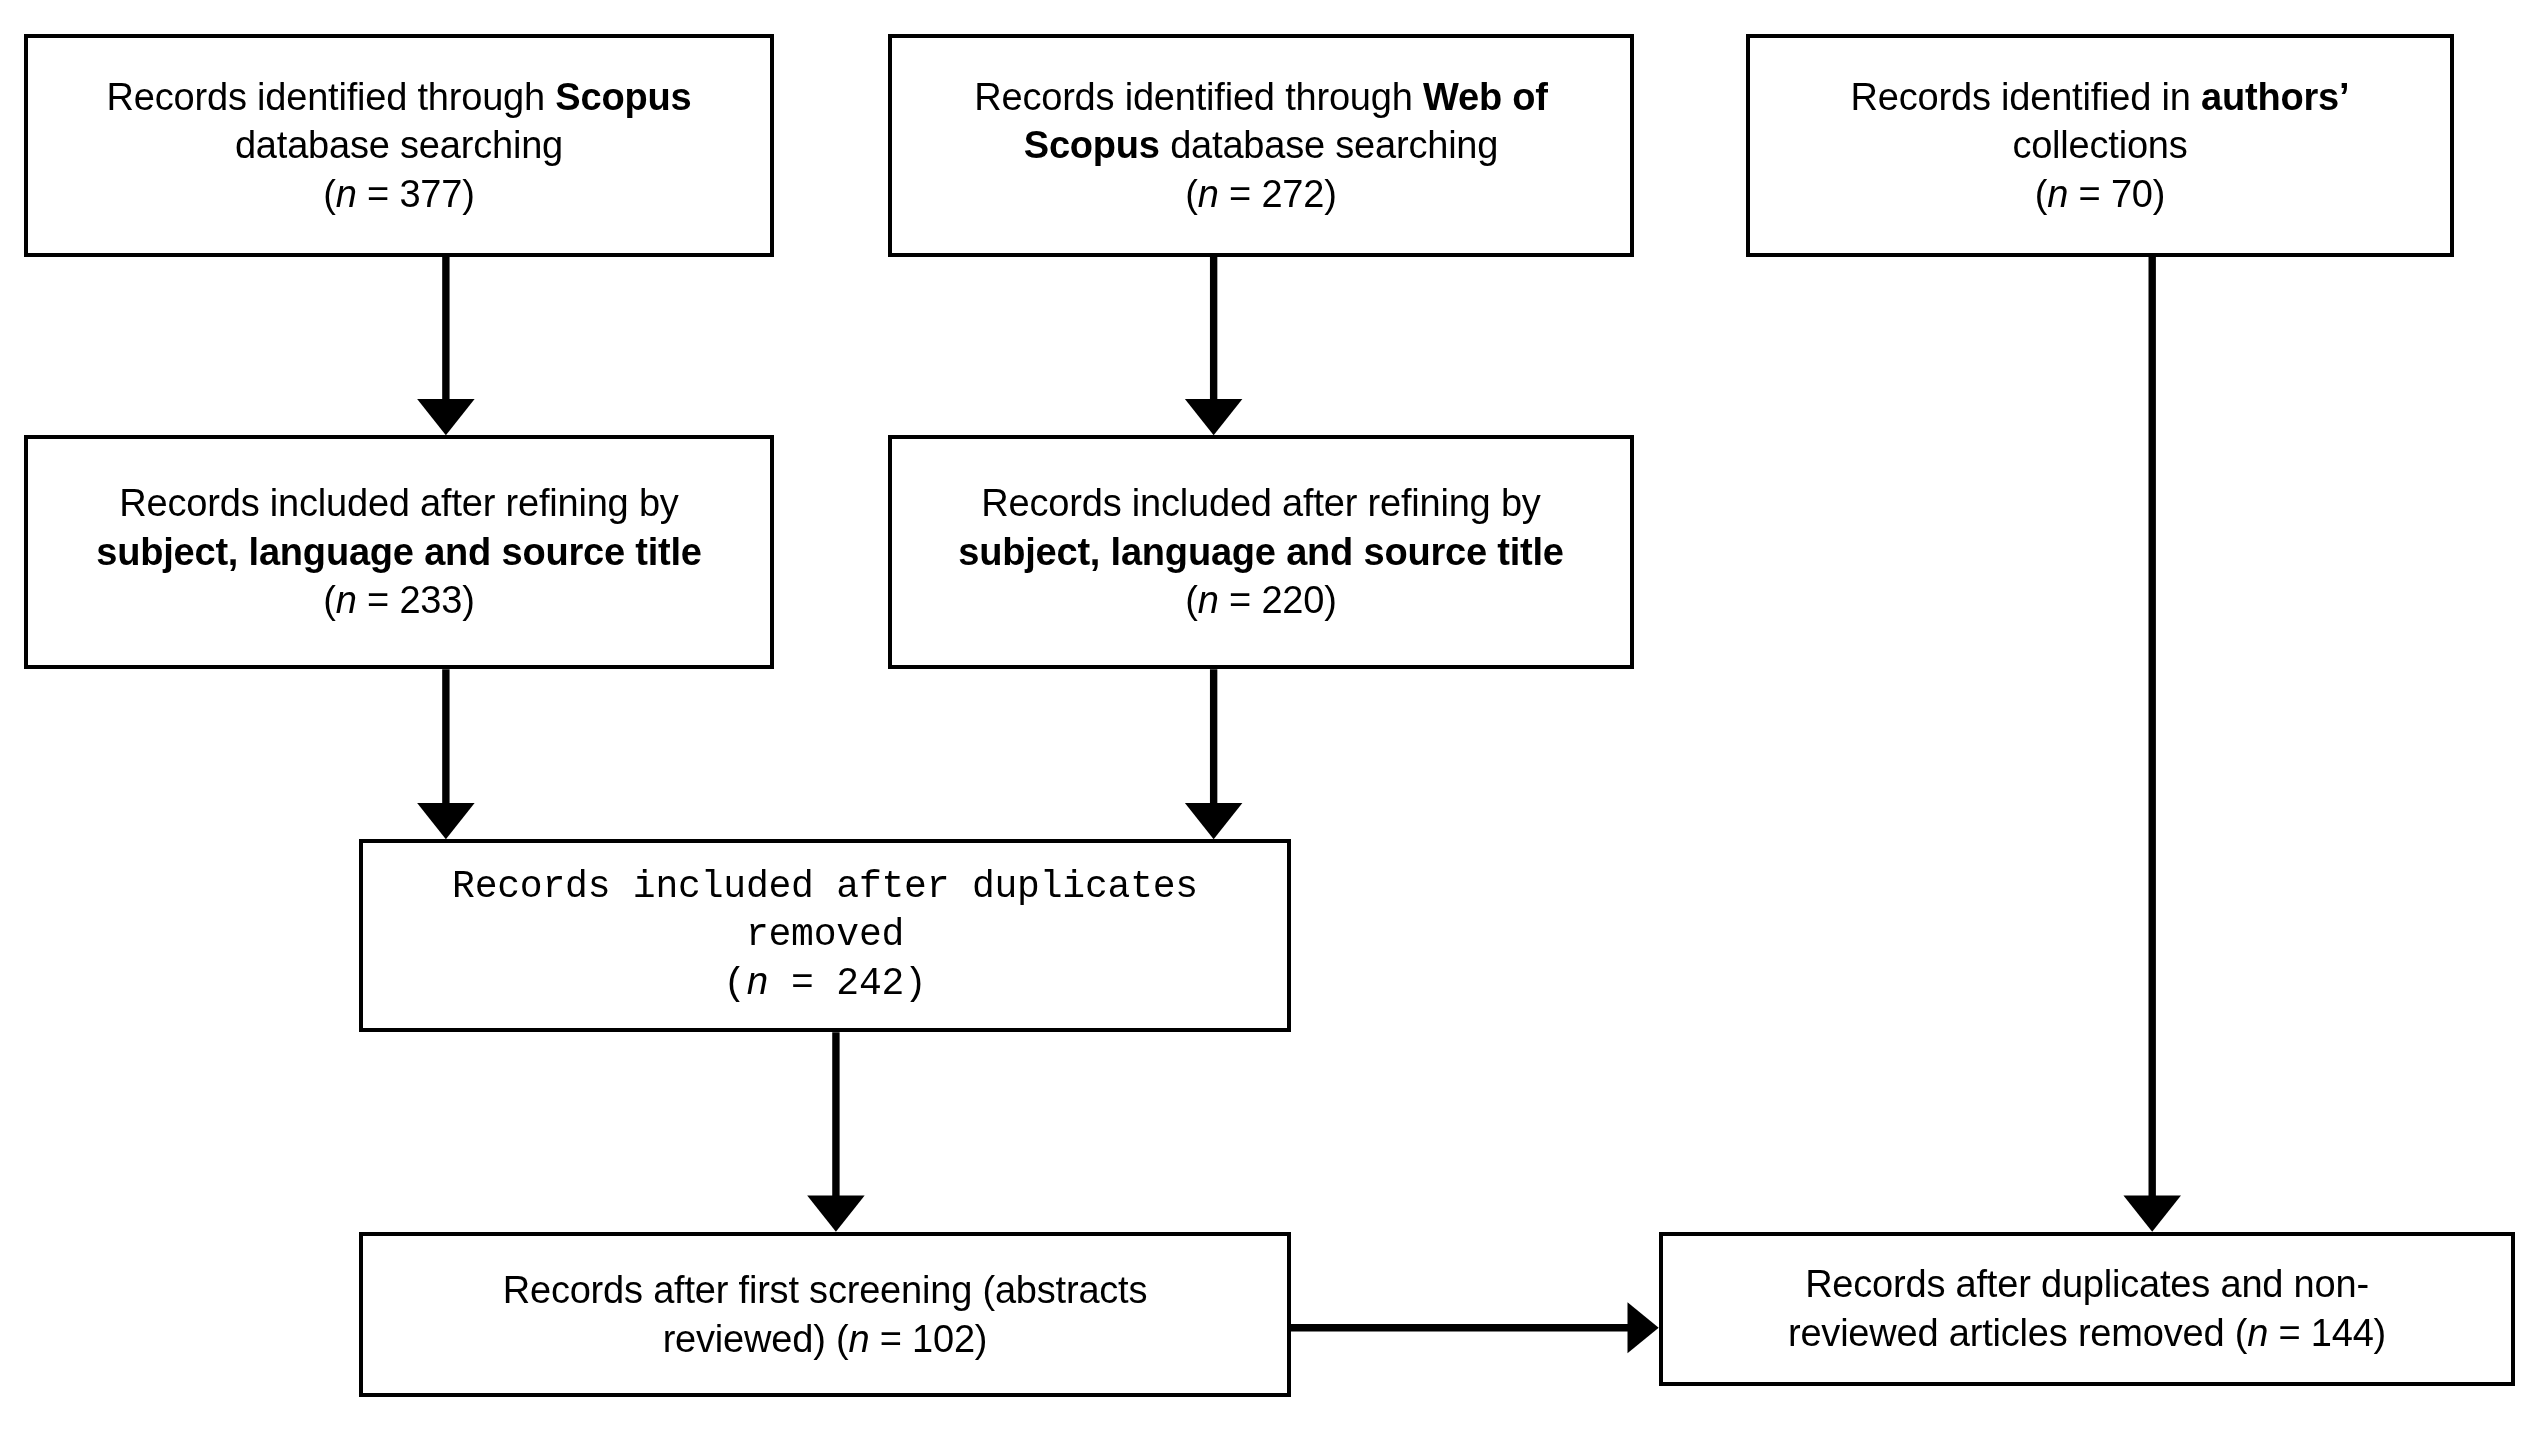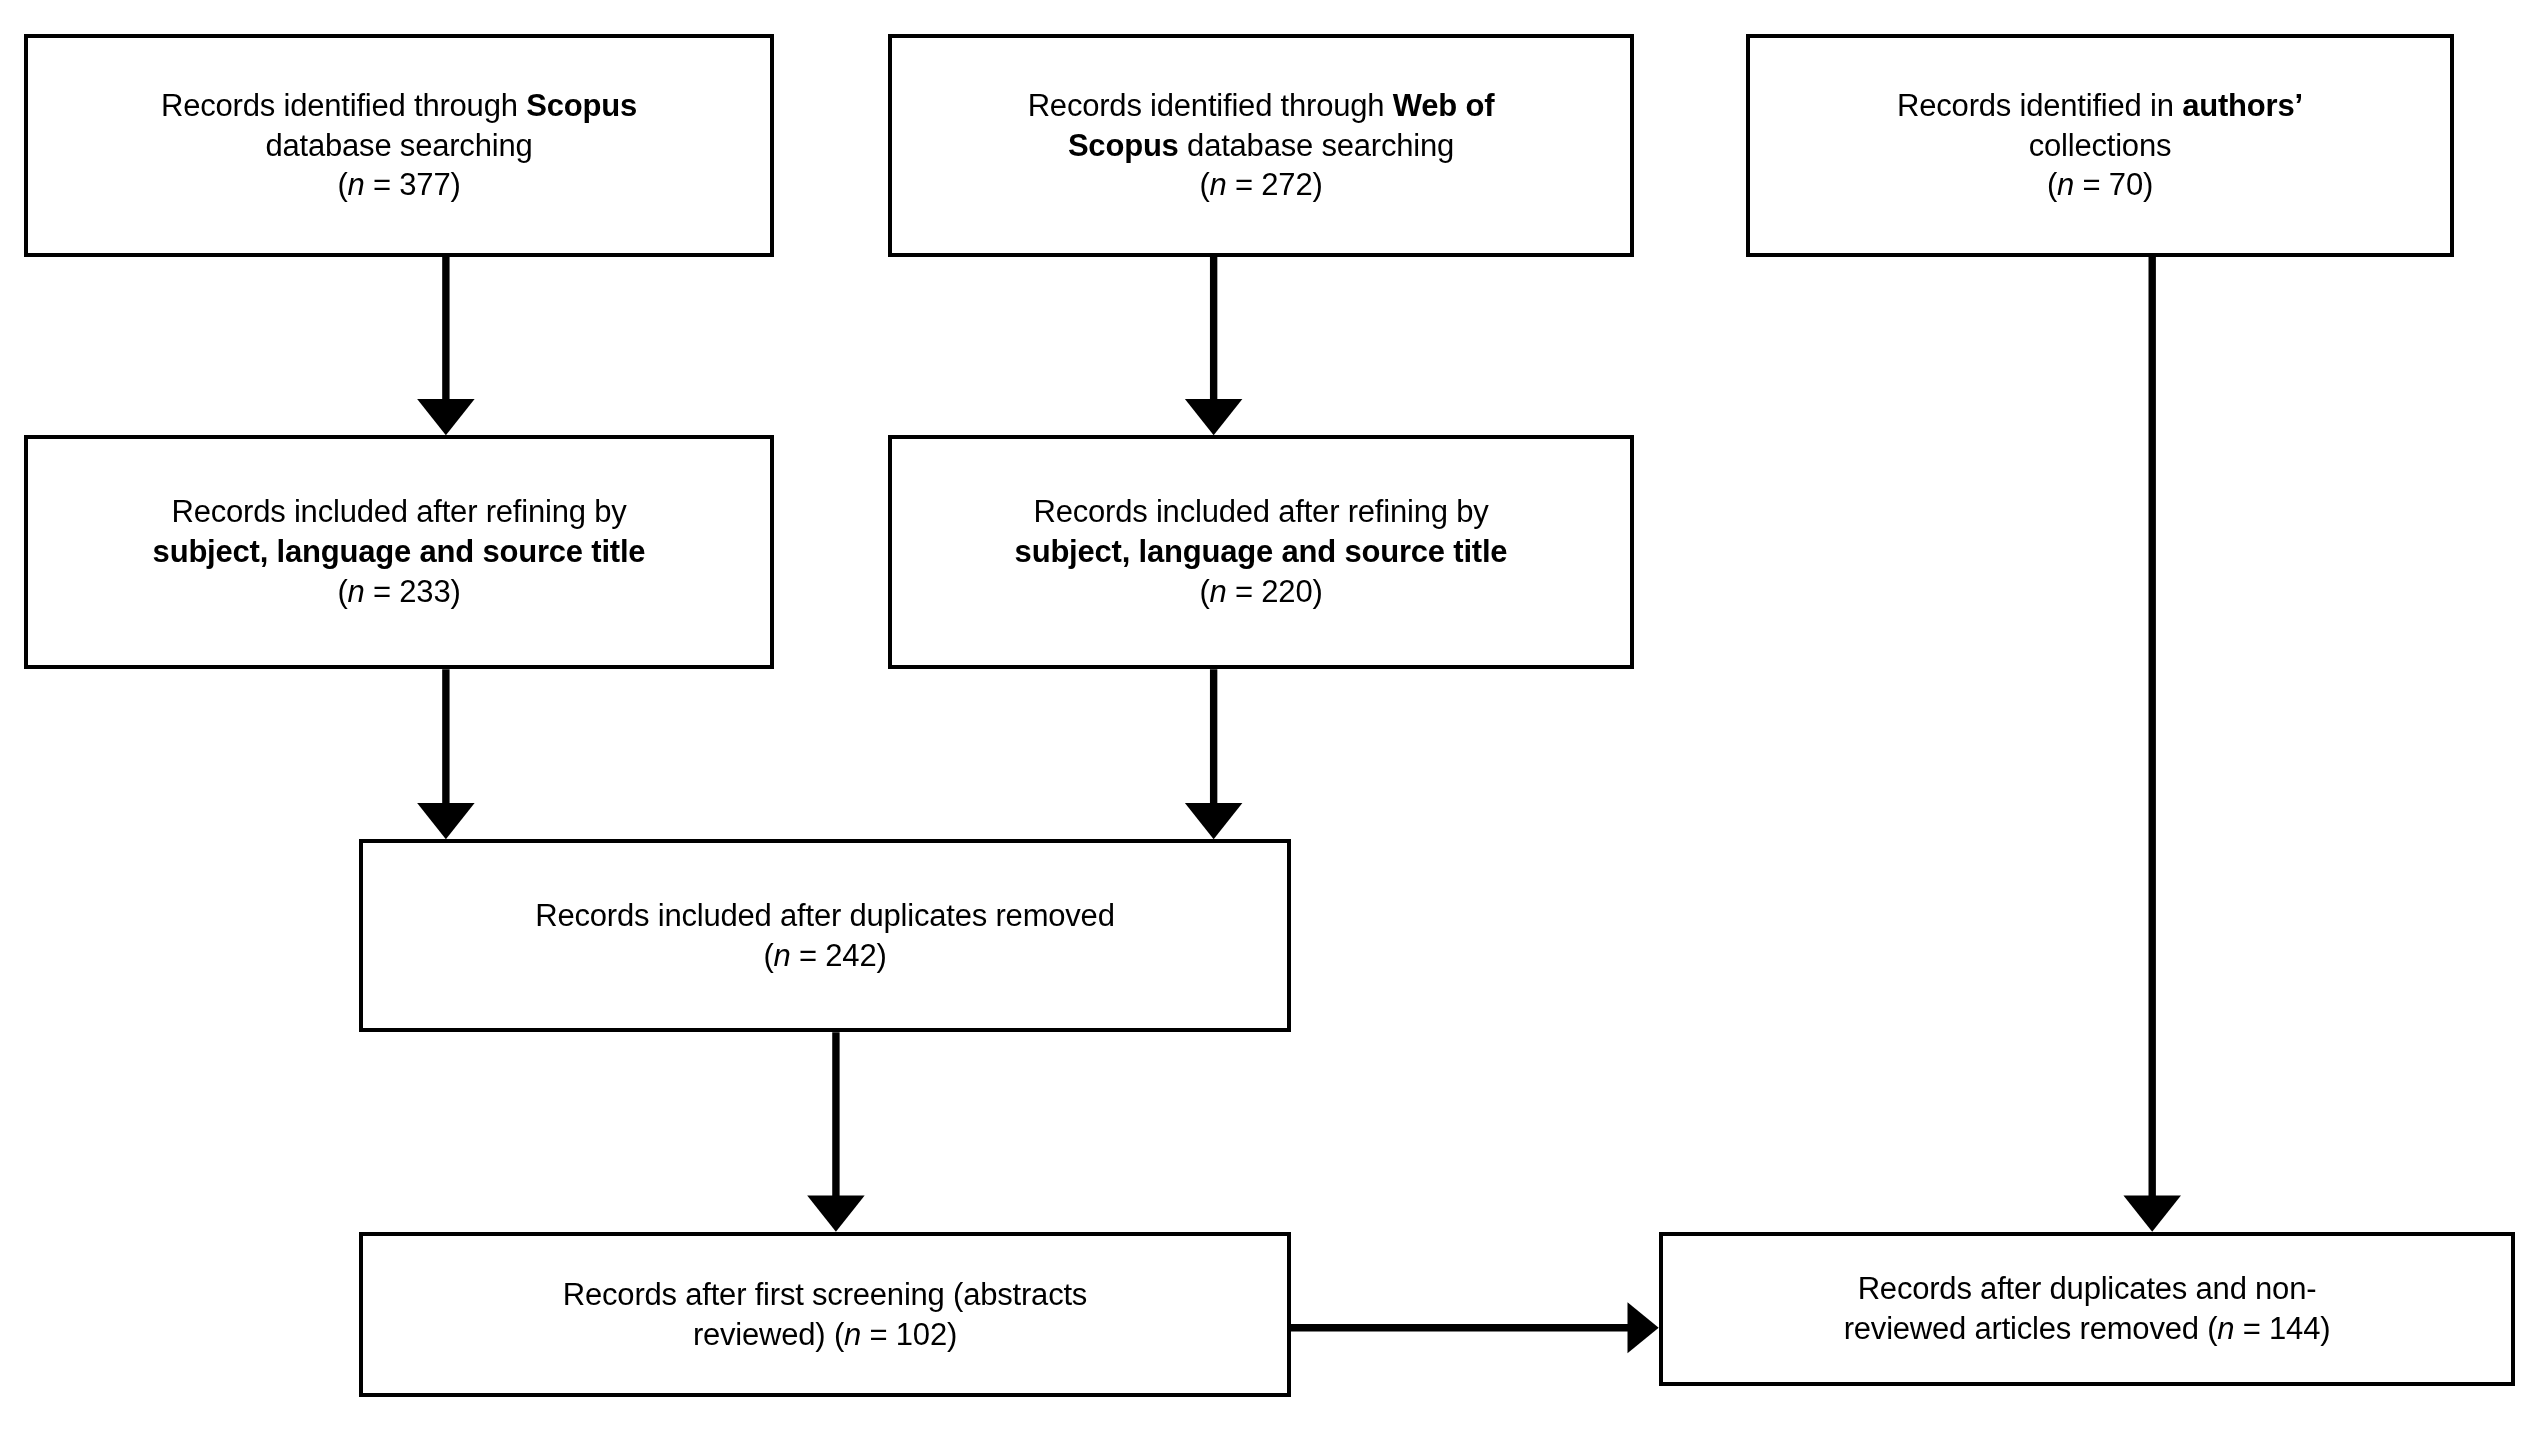--- a/index.html
+++ b/index.html
@@ -20,21 +20,21 @@
     position: absolute;
     box-sizing: border-box;
     border: 4.1px solid #000000;
     background: #ffffff;
     display: flex;
     align-items: center;
     justify-content: center;
     text-align: center;
   }
   .box-text {
-    font-size: 31px;
+    font-size: 38px;
     line-height: 1.28;
     color: #000000;
     padding: 0 21.3px;
     letter-spacing: -0.2px;
   }
   .box-text b {
     font-weight: 700;
   }
   .box-text i {
     font-style: italic;
@@ -83,21 +83,21 @@
   </div>
 
   <div class="flow-box" style="left:888px; top:435px; width:746px; height:234px;">
     <div class="box-text">
       <span>Records included after refining by</span><br>
       <b>subject, language and source title</b><br>
       <span>(</span><i>n</i><span> = 220)</span>
     </div>
   </div>
 
-  <div class="flow-box" style="left:359px; top:839px; width:932px; height:193px;">
+  <div class="flow-box" style="left:359px; top:839px; width:932px; height:193px;font-family:Liberation Mono, monospace;">
     <div class="box-text">
       <span>Records included after duplicates removed</span><br>
       <span>(</span><i>n</i><span> = 242)</span>
     </div>
   </div>
 
   <div class="flow-box" style="left:359px; top:1232px; width:932px; height:165px;">
     <div class="box-text">
       <span>Records after first screening (abstracts</span><br>
       <span>reviewed) (</span><i>n</i><span> = 102)</span>

